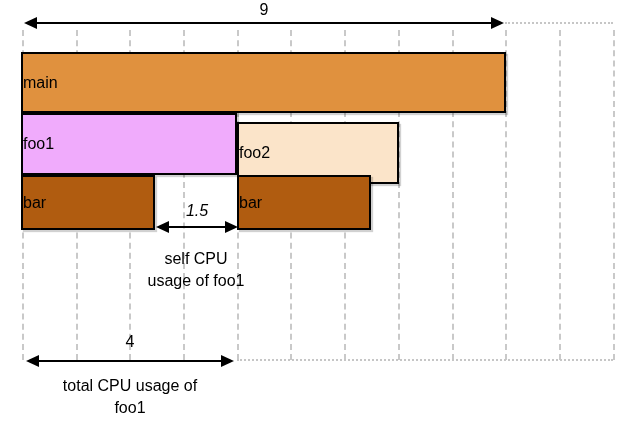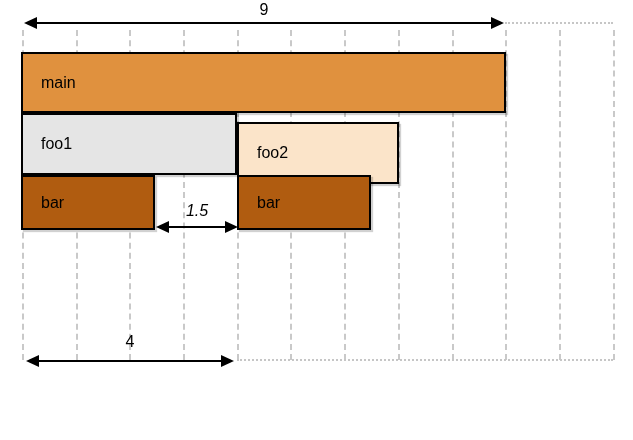--- a/index.html
+++ b/index.html
@@ -6,24 +6,24 @@
   #stage {
     position:relative; width:633px; height:440px; background:#ffffff;
     font-family:"Liberation Sans", sans-serif; color:#000; overflow:hidden;
   }
   
   .vline { position:absolute; top:30px; height:330px; width:0;
            border-left:2px dashed #c9c9c9; }
   .hdots { position:absolute; height:0; border-top:2px dotted #c6c6c6; }
   
   .box { position:absolute; box-sizing:border-box; border:2px solid #000;
-         display:flex; align-items:center; padding-left:18px;
+         display:flex; align-items:center; 
          font-size:16px; box-shadow:2px 2px 1px rgba(0,0,0,0.18); }
   .box-main { left:21px; top:52px;  width:485px; height:61px; background:#e0913e; }
-  .box-foo1 { left:21px; top:113px; width:216px; height:62px; background:#e5e5e5; }
+  .box-foo1 { left:21px; top:113px; width:216px; height:62px; background:#f0abfc; }
   .box-foo2 { left:237px;top:122px; width:162px; height:62px; background:#fbe4c9; }
   .box-bar1 { left:21px; top:175px; width:134px; height:55px; background:#b05c10; }
   .box-bar2 { left:237px;top:175px; width:134px; height:55px; background:#b05c10; }
   
   .shaft { position:absolute; height:0; border-top:2px solid #000; }
   .ah { position:absolute; width:0; height:0;
         border-top:6px solid transparent; border-bottom:6px solid transparent; }
   .ah.left  { border-right:13px solid #000; }
   .ah.right { border-left:13px solid #000; }
   .mlabel { position:absolute; font-size:16px; text-align:center; }
@@ -68,19 +68,21 @@
     <span>bar</span>
   </div>
   <div class="box box-bar2">
     <span>bar</span>
   </div>
 
   <div class="mlabel" style="left:167px; top:202px; width:60px;font-style:italic;">1.5</div>
   <div class="shaft" style="left:166px; top:226px; width:62px;"></div>
   <div class="ah left" style="left:156px; top:221px;"></div>
   <div class="ah right" style="left:225px; top:221px;"></div>
+  <div class="caption" style="left:146px; top:248px; width:100px;">self CPU usage of foo1</div>
 
   <div class="mlabel" style="left:110px; top:333px; width:40px;">4</div>
   <div class="shaft" style="left:36px; top:360px; width:188px;"></div>
   <div class="ah left" style="left:26px; top:355px;"></div>
   <div class="ah right" style="left:221px; top:355px;"></div>
+  <div class="caption" style="left:50px; top:375px; width:160px;">total CPU usage of foo1</div>
 
 </div>
 
 </body></html>

